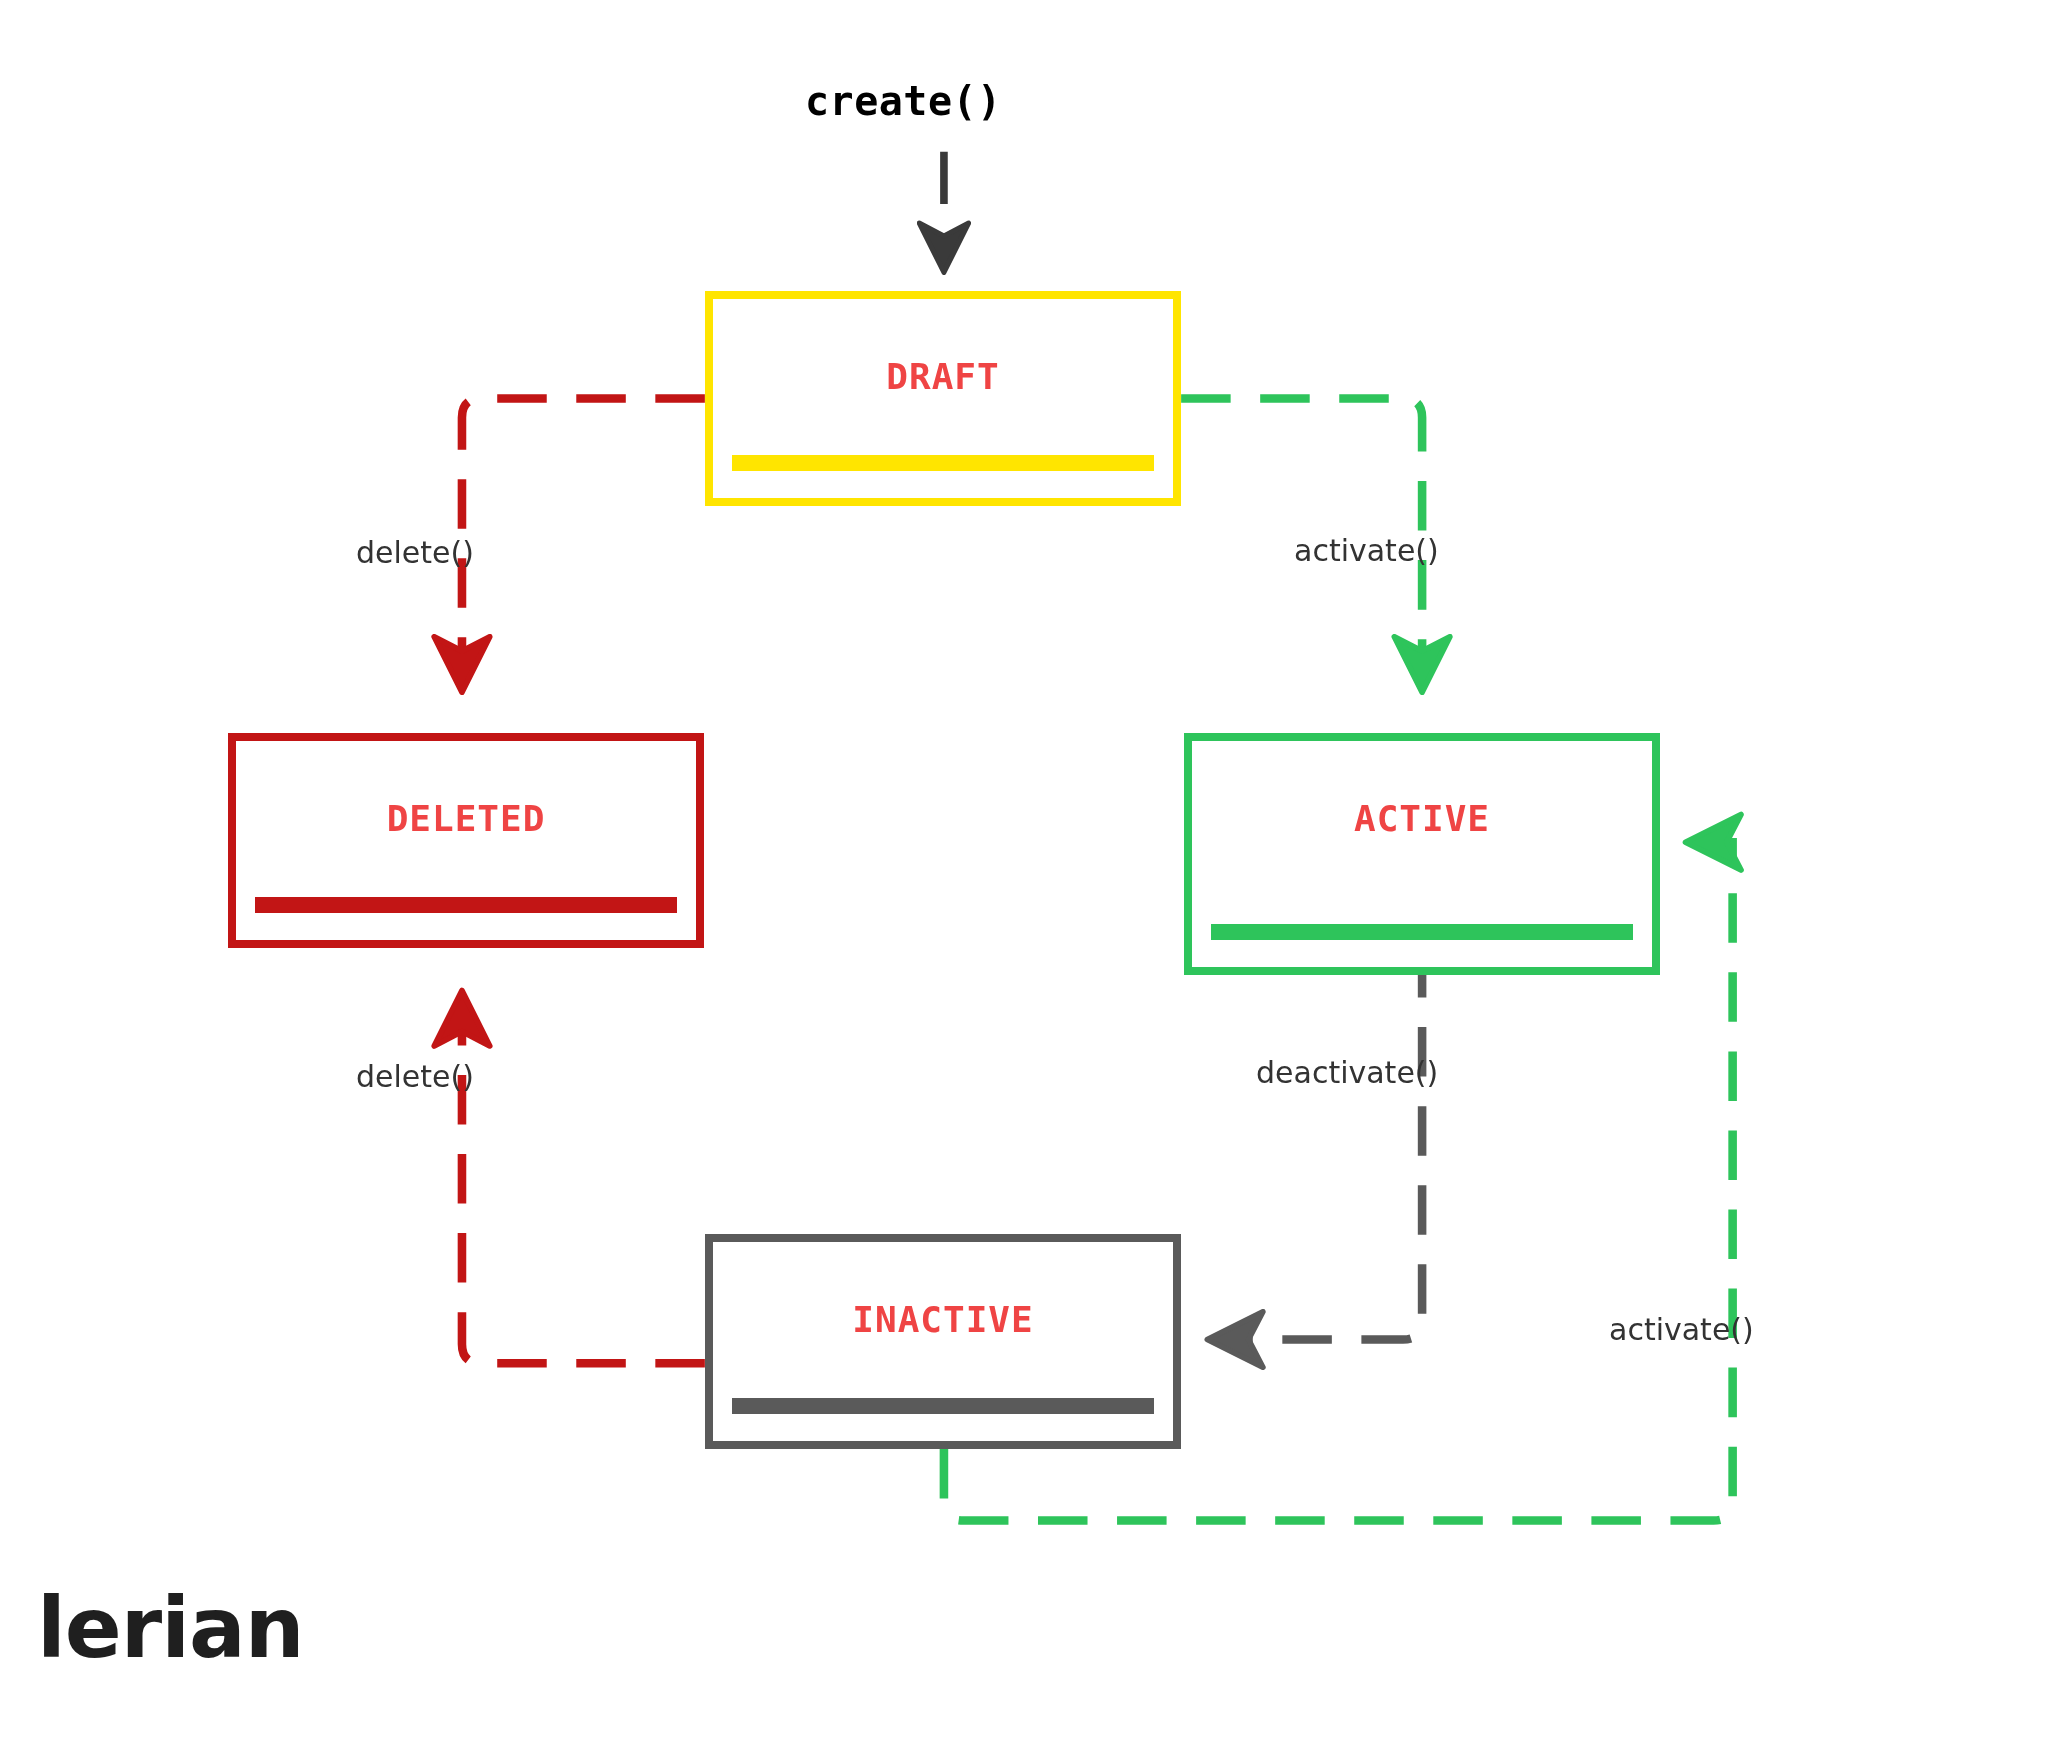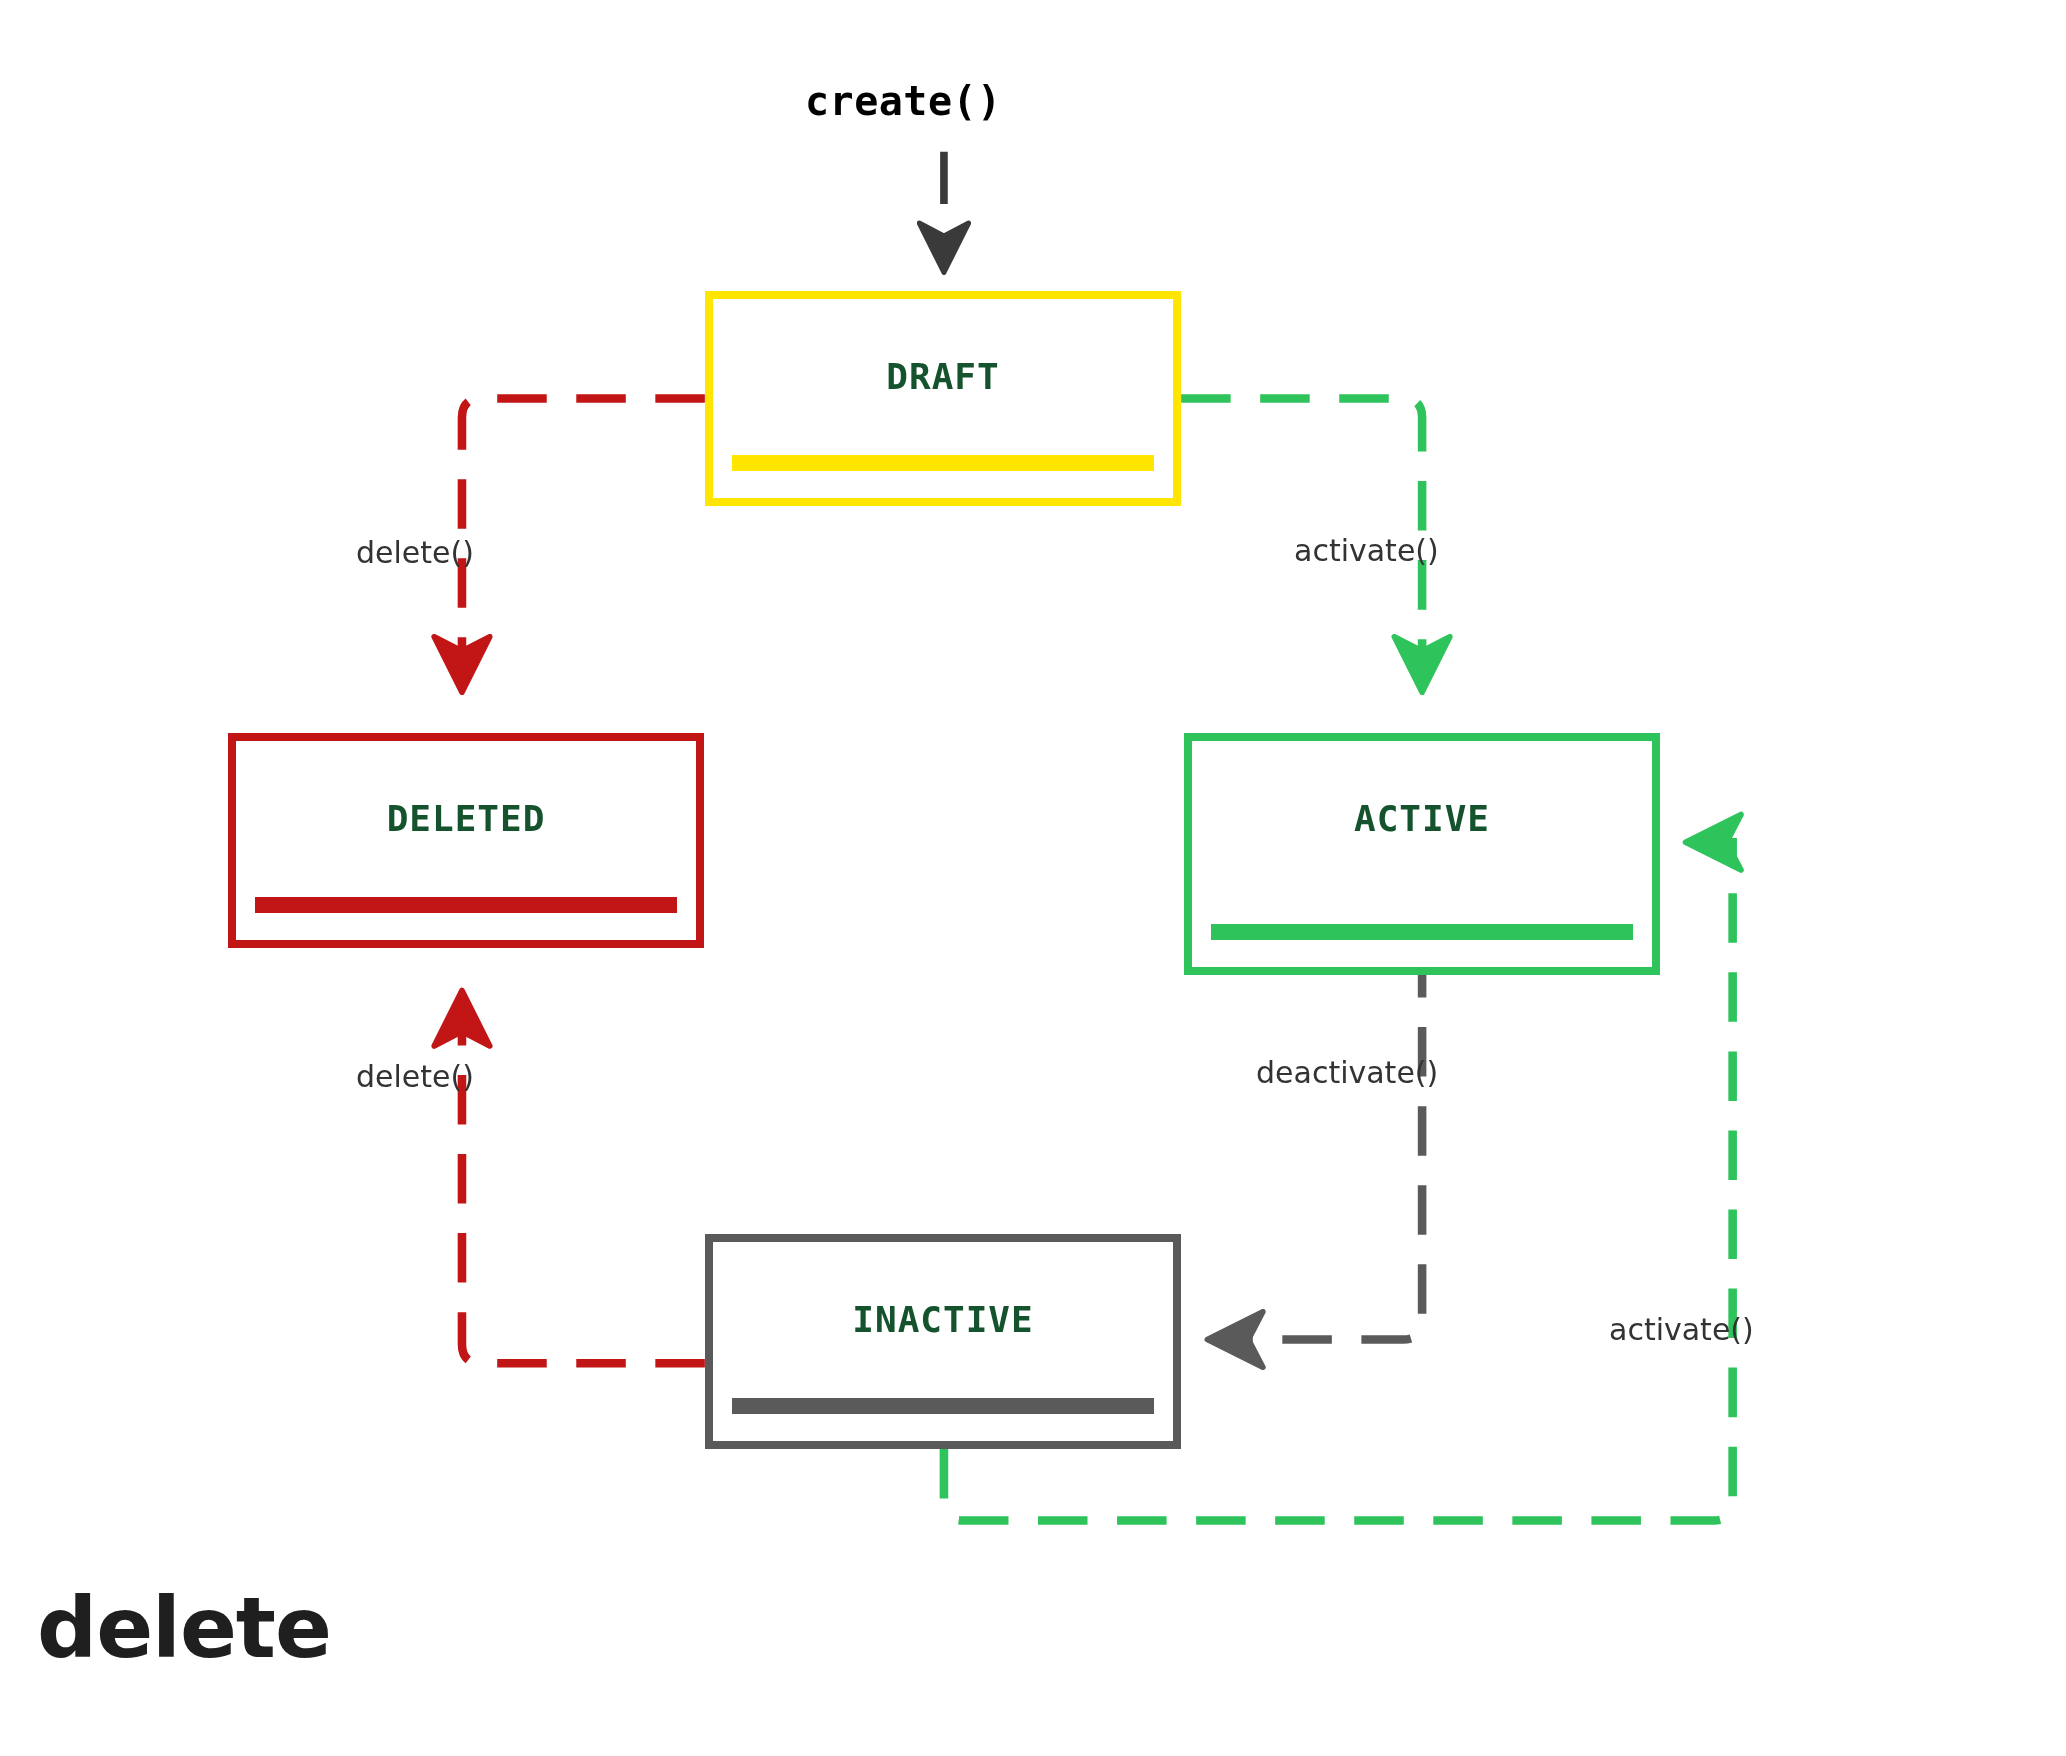--- a/index.html
+++ b/index.html
@@ -12,21 +12,21 @@
   svg#wires{position:absolute;left:0;top:0;width:2066px;height:1757px;}
 
   
   .node{
     position:absolute;box-sizing:border-box;background:#ffffff;
     display:flex;flex-direction:column;align-items:center;
     justify-content:flex-start;
   }
   .node .nlabel{
     font-family:"DejaVu Sans Mono","Liberation Mono",monospace;
-    font-weight:bold;color:#14532d;letter-spacing:1px;
+    font-weight:bold;color:#ef4444;letter-spacing:1px;
     line-height:1;white-space:nowrap;user-select:none;
   }
   .node .nbar{position:absolute;height:16px;}
 
   #node-draft{left:705px;top:291px;width:476px;height:215px;border:8.6px solid #FFE500;}
   #node-draft .nlabel{font-size:36px;margin-top:60px;}
   #node-draft .nbar{background:#FFE500;left:19px;right:19px;bottom:27px;}
 
   #node-deleted{left:228px;top:733px;width:476px;height:215px;border:8.6px solid #C21515;}
   #node-deleted .nlabel{font-size:36px;margin-top:60px;}
@@ -129,16 +129,16 @@
   <div class="edgelabel" id="lbl-delete-draft">delete()</div>
 
   <div class="edgelabel" id="lbl-activate-draft">activate()</div>
 
   <div class="edgelabel" id="lbl-deactivate">deactivate()</div>
 
   <div class="edgelabel" id="lbl-activate-inactive">activate()</div>
 
   <div class="edgelabel" id="lbl-delete-inactive">delete()</div>
 
-  <div id="brand">delete</div>
+  <div id="brand">lerian</div>
 
 </div>
 
 
 </body></html>

